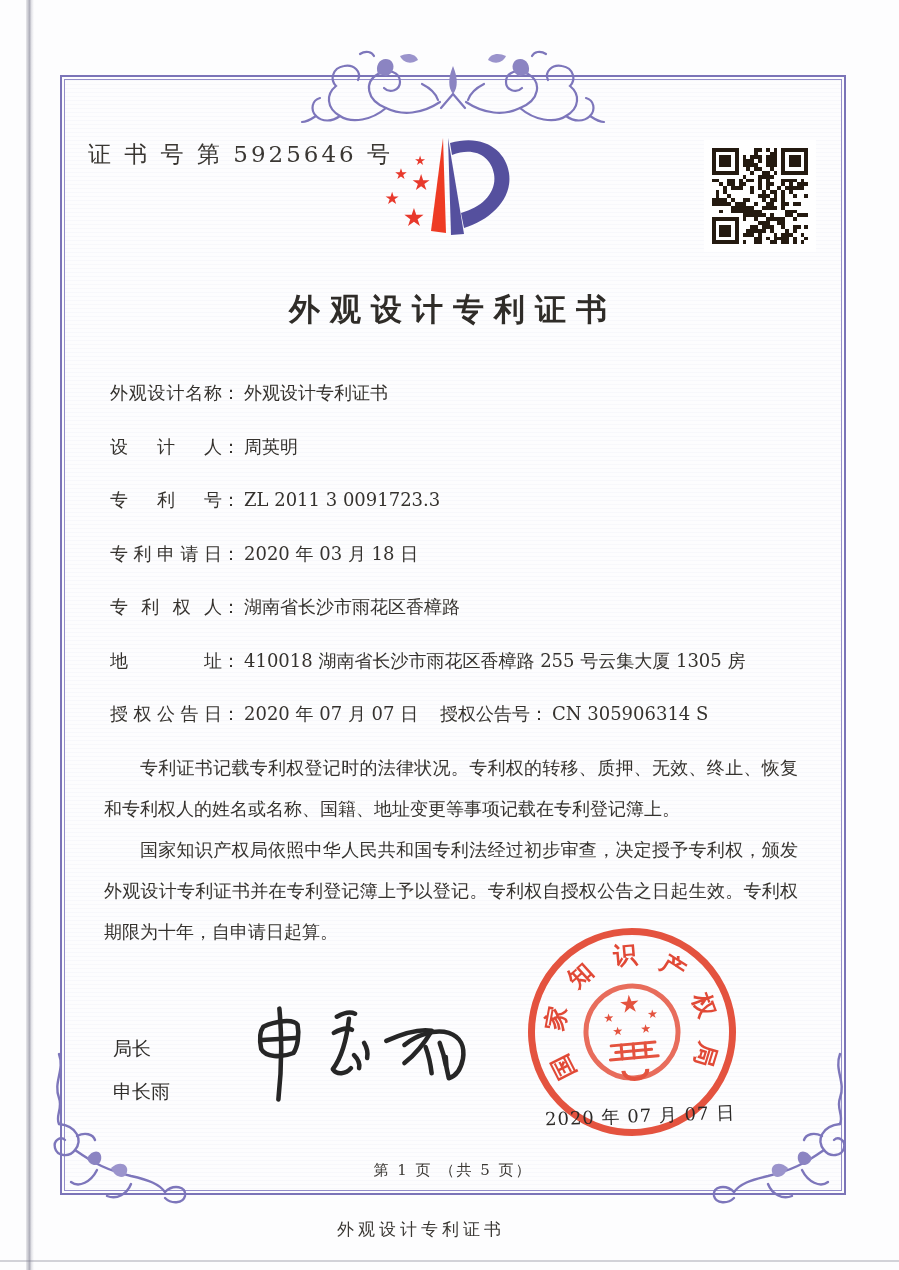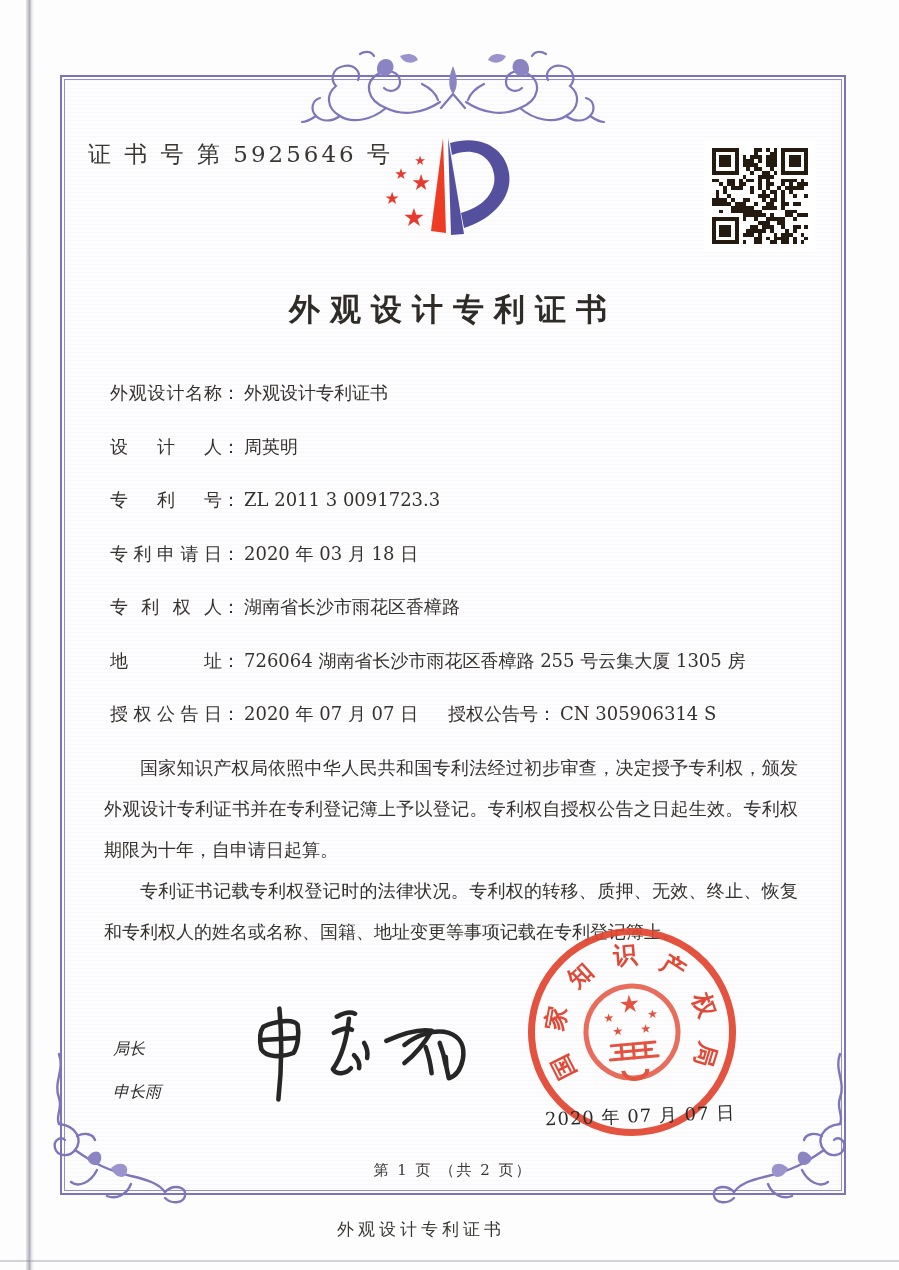--- a/index.html
+++ b/index.html
@@ -30,29 +30,29 @@
   .logo{position:absolute;left:372px;top:131px;width:160px;height:132px;}
   .qr{position:absolute;left:704px;top:140px;width:112px;height:112px;}
 
   .title{position:absolute;left:60px;top:268px;width:786px;text-align:center;
     font-size:31px;font-weight:700;letter-spacing:10px;color:#2f2c28;}
 
   .fields{position:absolute;left:110px;top:380px;width:700px;font-size:18px;}
   .field-row{position:relative;height:53.5px;line-height:25px;white-space:nowrap;}
   .field-label{display:inline-flex;justify-content:space-between;width:112px;vertical-align:top;}
   .field-colon{display:inline-block;margin-right:4px;}
-  .pair-right{position:absolute;left:338px;top:0;}
+  .pair-right{position:absolute;left:330px;top:0;}
   .pair-right .field-label{display:inline;width:auto;}
 
   .paragraphs{position:absolute;left:104px;top:747px;width:694px;
     font-size:18px;line-height:41px;text-align:justify;color:#36332f;}
   .paragraphs p{margin:0;text-indent:2em;}
 
-  .director{position:absolute;left:113px;top:1027px;font-size:16px;line-height:43px;color:#2f2d2a;
-    font-family:"DejaVu Sans","Liberation Sans",sans-serif;font-style:italic;}
+  .director{position:absolute;left:113px;top:1027px;font-size:19px;line-height:43px;color:#2f2d2a;
+    font-family:"DejaVu Sans","Liberation Sans",sans-serif;}
   .signature{position:absolute;left:233px;top:990px;width:242px;height:122px;}
 
   .seal{position:absolute;left:528px;top:928px;width:208px;height:208px;transform:rotate(-5deg);opacity:.92;}
   .seal-circle{position:absolute;inset:0;border:7px solid #e2452f;border-radius:50%;box-sizing:border-box;}
   .seal-ring{position:absolute;inset:0;}
   .seal-ring span{position:absolute;left:50%;top:50%;width:28px;height:28px;margin:-14px 0 0 -14px;
     display:flex;align-items:center;justify-content:center;
     font-size:24px;font-weight:700;color:#df3a26;}
   .seal-emblem{position:absolute;left:52px;top:50px;width:104px;height:108px;}
   .seal-date{position:absolute;left:545px;top:1104px;font-size:18px;letter-spacing:1px;
@@ -403,39 +403,39 @@
         <span>专</span>
         <span>利</span>
         <span>权</span>
         <span>人</span>
       </span><span class="field-colon">：</span><span>湖南省长沙市雨花区香樟路</span>
   </div>
   <div class="field-row">
     <span class="field-label">
         <span>地</span>
         <span>址</span>
-      </span><span class="field-colon">：</span><span>726064 湖南省长沙市雨花区香樟路 255 号云集大厦 1305 房</span>
+      </span><span class="field-colon">：</span><span>410018 湖南省长沙市雨花区香樟路 255 号云集大厦 1305 房</span>
   </div>
   <div class="field-row">
     <span class="field-label">
         <span>授</span>
         <span>权</span>
         <span>公</span>
         <span>告</span>
         <span>日</span>
       </span><span class="field-colon">：</span><span>2020 年 07 月 07 日</span>
     <span class="pair-right">
       <span class="field-label">授权公告号</span><span class="field-colon">：</span><span>CN 305906314 S</span>
     </span>
   </div>
 </div>
 
 <div class="paragraphs">
+  <p>专利证书记载专利权登记时的法律状况。专利权的转移、质押、无效、终止、恢复和专利权人的姓名或名称、国籍、地址变更等事项记载在专利登记簿上。</p>
   <p>国家知识产权局依照中华人民共和国专利法经过初步审查，决定授予专利权，颁发外观设计专利证书并在专利登记簿上予以登记。专利权自授权公告之日起生效。专利权期限为十年，自申请日起算。</p>
-  <p>专利证书记载专利权登记时的法律状况。专利权的转移、质押、无效、终止、恢复和专利权人的姓名或名称、国籍、地址变更等事项记载在专利登记簿上。</p>
 </div>
 
 <div class="director">
   <div>局长</div>
   <div>申长雨</div>
 </div>
 
 <svg class="signature" viewBox="0 0 240 120">
   <g stroke="#262626" fill="none" stroke-width="4.5" stroke-linecap="round" stroke-linejoin="round">
     <path d="M30,36 C42,30 60,28 64,34 C66,44 64,56 60,62 C48,67 32,66 28,58 C26,48 27,40 30,36 Z"></path>
@@ -479,14 +479,14 @@
         <path d="M34,73 L70,73"></path>
         <path d="M28,80 L76,80"></path>
         <path d="M40,66 L40,80 M52,66 L52,80 M64,66 L64,80"></path>
       </g>
       <path d="M40,92 a12,9 0 0 0 24,0" fill="none" stroke-width="4"></path>
     </g>
   </svg>
 </div>
 <div class="seal-date">2020 年 07 月 07 日</div>
 
-<div class="page-info">第 1 页 （共 2 页）</div>
+<div class="page-info">第 1 页 （共 5 页）</div>
 <div class="back-note">外观设计专利证书</div>
 
 </body></html>

